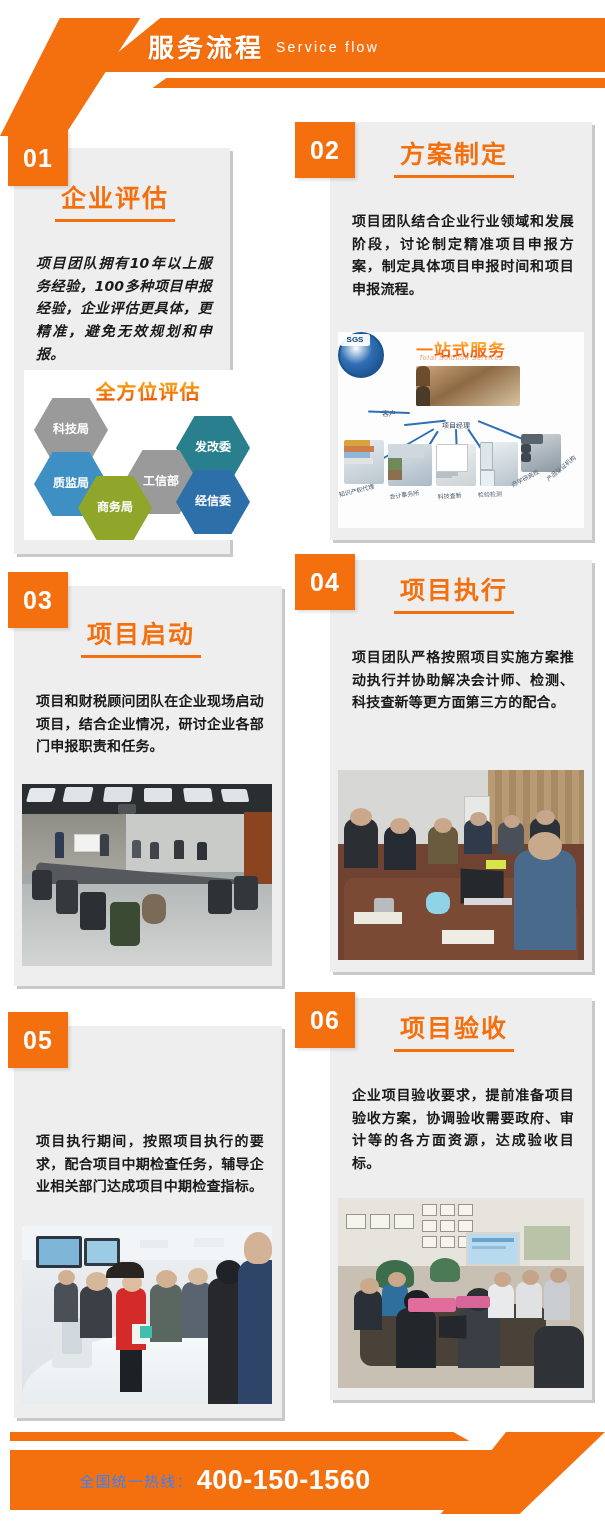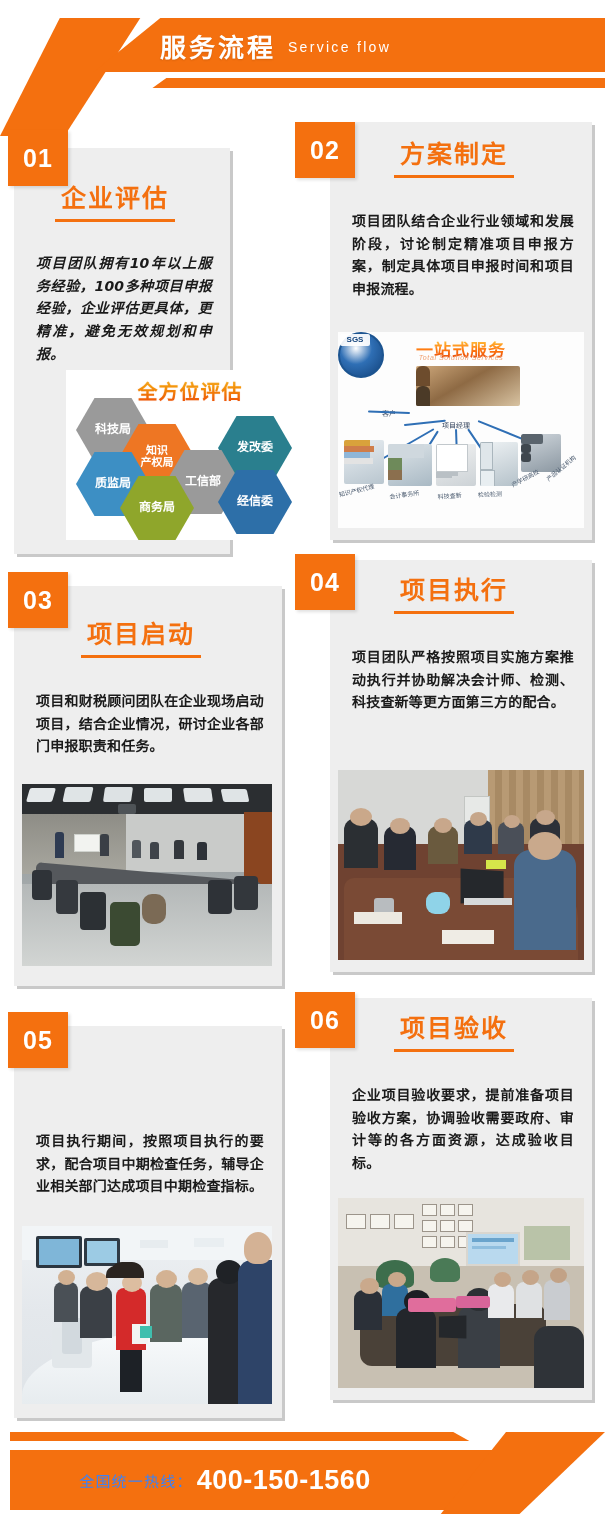--- a/index.html
+++ b/index.html
@@ -30,21 +30,21 @@
     clip-path:polygon(26% 0%, 61% 0%, 28% 100%, 0% 100%);
   }
   .header-tail2{
     position:absolute;left:0;top:78px;width:230px;height:58px;
     background:#ffffff;
     clip-path:polygon(60% 0%, 66.5% 0%, 36% 100%, 30% 100%);
   }
   .header-text{
     position:absolute;left:0;top:18px;width:507px;height:54px;
     display:flex;align-items:center;justify-content:center;
-    padding-left:20px;box-sizing:border-box;margin-left:12px;
+    padding-left:20px;box-sizing:border-box;
   }
   .header-cn{
     color:#ffffff;font-size:26px;font-weight:bold;letter-spacing:3px;
     text-shadow:0 1px 2px rgba(0,0,0,.12);
   }
   .header-en{
     color:#ffffff;font-size:14px;letter-spacing:2.3px;margin-left:12px;
     font-weight:400;position:relative;top:2px;
   }
 
@@ -167,25 +167,24 @@
 <div class="grid">
 
   <div class="card" style="left:14px;top:36px;width:216px;height:406px;">
     <div class="card-body"></div>
     <div class="badge" style="left:-6px;top:-18px;">01</div>
     <div class="card-head" style="top:36px;">
       <span class="card-title">企业评估</span>
     </div>
     <div class="card-desc" style="top:104px;font-style:italic;">项目团队拥有10年以上服务经验，100多种项目申报经验，企业评估更具体，更精准，避免无效规划和申报。</div>
 
-    <div class="card-media" style="left:10px;top:222px;width:248px;height:170px;margin-left:42px;">
+    <div class="card-media" style="left:10px;top:222px;width:248px;height:170px;">
       <div class="hexfig">
         <div class="hexfig-title">全方位评估</div>
         <div class="hex" style="left:10px;top:28px;background:#9A9A9A;">科技局</div>
-        <div class="hex" style="left:54px;top:54px;background:#EE7623;font-size:11px;">知识<br>产权局</div>
         <div class="hex" style="left:152px;top:46px;background:#2A7F8E;">发改委</div>
         <div class="hex" style="left:100px;top:80px;background:#9A9A9A;">工信部</div>
         <div class="hex" style="left:10px;top:82px;background:#3D8FC4;">质监局</div>
         <div class="hex" style="left:54px;top:106px;background:#8FA62B;">商务局</div>
         <div class="hex" style="left:152px;top:100px;background:#2D6FA8;">经信委</div>
       </div>
     </div>
   </div>
 
   <div class="card" style="left:330px;top:10px;width:262px;height:418px;">

